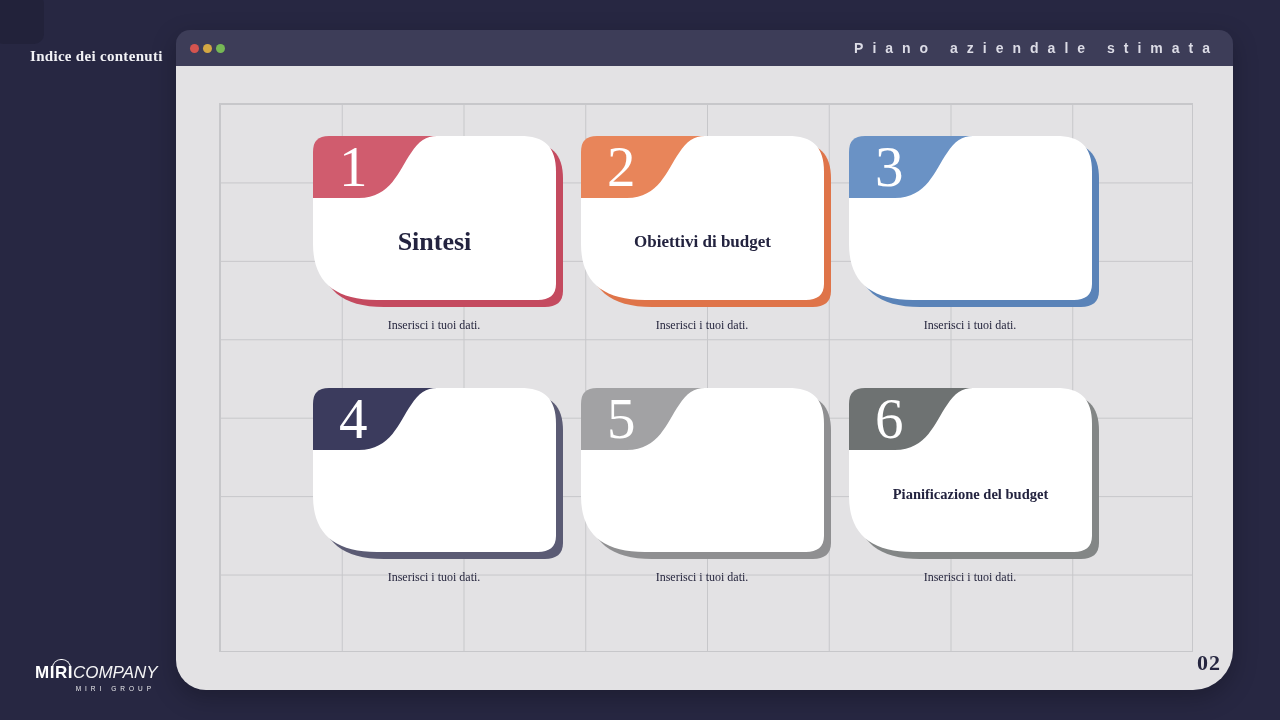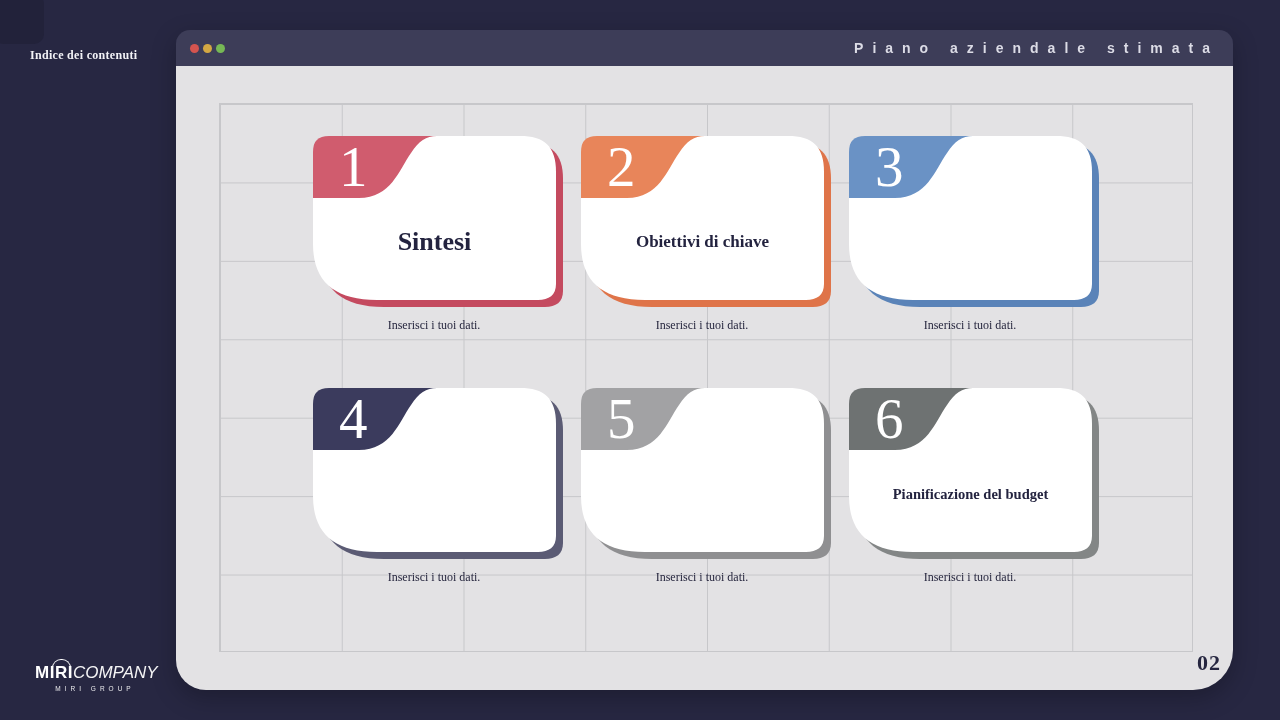--- a/index.html
+++ b/index.html
@@ -6,21 +6,21 @@
   .stage{
     position:relative;width:1280px;height:720px;overflow:hidden;
     background:#272742;font-family:"Liberation Serif","DejaVu Serif",serif;
   }
   .corner-deco{
     position:absolute;left:-6px;top:-6px;width:50px;height:50px;
     background:#22223a;border-radius:10px;
   }
   .side-label{
     position:absolute;left:30px;top:48px;color:#f2f2f6;
-    font-size:12px;font-weight:700;letter-spacing:.3px;
+    font-size:15px;font-weight:700;letter-spacing:.3px;
   }
   
   .window{
     position:absolute;left:176px;top:30px;width:1057px;height:660px;
     border-radius:14px 14px 40px 30px;overflow:hidden;
     box-shadow:0 8px 24px rgba(0,0,0,.25);
   }
   .titlebar{
     height:36px;background:#3d3d58;display:flex;align-items:center;
   }
@@ -59,21 +59,21 @@
   }
   .card-caption{
     position:absolute;left:41px;top:176px;width:160px;text-align:center;
     color:#26263e;font-size:12px;line-height:26px;
   }
   .page-number{
     position:absolute;right:12px;bottom:14px;color:#262640;
     font-size:22px;font-weight:700;letter-spacing:1px;
   }
   
-  .logo{position:absolute;left:35px;top:663px;color:#ffffff;width:120px;text-align:center;}
+  .logo{position:absolute;left:35px;top:663px;color:#ffffff;width:120px;text-align:right;}
   .logo-main{
     font-family:"Liberation Sans","DejaVu Sans",sans-serif;
     font-size:17px;line-height:20px;white-space:nowrap;
   }
   .logo-bold{font-weight:700;letter-spacing:.5px;}
   .logo-r{position:relative;display:inline-block;}
   .logo-r::before{
     content:'';position:absolute;left:-3px;right:-3px;top:-4px;height:13px;
     border:1.5px solid #fff;border-bottom:none;border-radius:9px 9px 0 0;
   }
@@ -116,21 +116,21 @@
     <div class="card-caption">Inserisci i tuoi dati.</div>
   </div>
 
   <div class="card" style="left: 405px; top: 70px; --accent: #e8855a; --shadow: #df7449;">
     <svg width="243" height="164" viewBox="0 0 243 164">
       <path class="shadow" transform="translate(7,7)" d="M16 0 H207 C231 0 243 10 243 36 V148 C243 159 236 164 225 164 H64 C21 164 0 145 0 108 V16 C0 5 5 0 16 0 Z"></path>
       <path class="tab" d="M16 0 H138 V62 H0 V16 C0 5 5 0 16 0 Z"></path>
       <path class="face" d="M0 62 H46 C78 62 86 34 98 17 C106 5 113 0 124 0 H207 C231 0 243 10 243 36 V148 C243 159 236 164 225 164 H64 C21 164 0 145 0 108 Z"></path>
     </svg>
     <span class="card-number">2</span>
-    <div class="card-title" style="font-size: 17px;">Obiettivi di chiave</div>
+    <div class="card-title" style="font-size: 17px;">Obiettivi di budget</div>
     <div class="card-caption">Inserisci i tuoi dati.</div>
   </div>
 
   <div class="card" style="left: 673px; top: 70px; --accent: #6a92c5; --shadow: #5a83b8;">
     <svg width="243" height="164" viewBox="0 0 243 164">
       <path class="shadow" transform="translate(7,7)" d="M16 0 H207 C231 0 243 10 243 36 V148 C243 159 236 164 225 164 H64 C21 164 0 145 0 108 V16 C0 5 5 0 16 0 Z"></path>
       <path class="tab" d="M16 0 H138 V62 H0 V16 C0 5 5 0 16 0 Z"></path>
       <path class="face" d="M0 62 H46 C78 62 86 34 98 17 C106 5 113 0 124 0 H207 C231 0 243 10 243 36 V148 C243 159 236 164 225 164 H64 C21 164 0 145 0 108 Z"></path>
     </svg>
     <span class="card-number">3</span>

